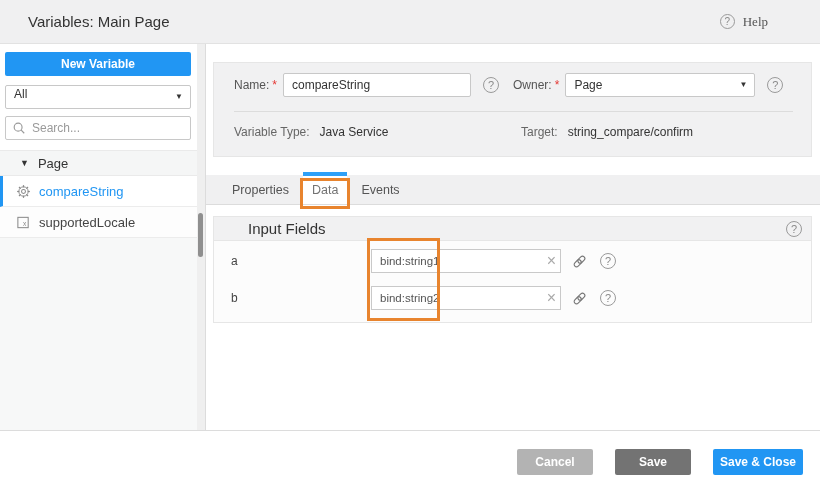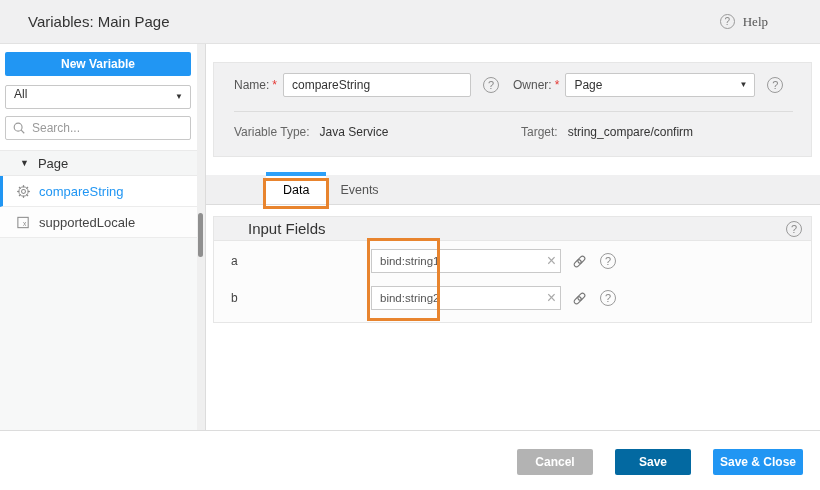--- a/index.html
+++ b/index.html
@@ -81,21 +81,21 @@
   .info-item { display:flex; align-items:center; }
   .info-item.first { width:287px; }
   .i-label { font-size:12px; color:#666; }
   .i-value { font-size:12px; color:#333; margin-left:10px; }
 
   
   .tab-bar { position:absolute; left:0; top:131px; width:614px; height:30px;
     background:#f0f0f1; border-bottom:1px solid #dcdcdc; display:flex; padding-left:12px; }
   .tab { display:flex; align-items:center; padding:0 14px; font-size:12.5px; color:#555;
     cursor:pointer; }
-  .tab.active { position:relative; background:#fff; color:#000000; padding:0 17px;margin-left:48px; }
+  .tab.active { position:relative; background:#fff; color:#737373; padding:0 9px; }
   .tab.active::before { content:""; position:absolute; left:0; right:0; top:-3px; height:4px;
     background:#2da0f8; }
   .tab-annotation { position:absolute; left:-3px; right:-3px; top:3px; bottom:-5px;
     border:3px solid #e8842e; pointer-events:none; z-index:6; }
 
   
   .content { position:absolute; left:0; top:161px; width:614px; height:225px; background:#fff; }
   .if-panel { position:relative; margin:11px 8px 0 7px; width:599px; height:107px;
     background:#fcfcfc; border:1px solid #e6e6e6; }
   .if-header { height:24px; background:#f1f1f2; border-bottom:1px solid #e6e6e6;
@@ -117,21 +117,21 @@
   .bind-annotation { position:absolute; left:153px; top:21px; width:73px; height:83px;
     border:3px solid #e8842e; pointer-events:none; z-index:5; }
 
   
   .footer { position:absolute; left:0; top:430px; width:820px; height:60px; background:#fff;
     border-top:1px solid #dcdcdc; }
   .footer .btn { position:absolute; top:18px; height:26px; border:none; border-radius:2px;
     color:#fff; font-size:12px; font-weight:bold; font-family:"Liberation Sans",sans-serif;
     cursor:pointer; }
   .btn-cancel { right:227px; width:76px; background:#b3b3b3; }
-  .btn-save { right:129px; width:76px; background:#0369a1; }
+  .btn-save { right:129px; width:76px; background:#737373; }
   .btn-save-close { right:17px; width:90px; background:#2196f3; }
 </style>
 </head>
 <body>
 
 <div class="app">
 
   <div class="top-header">
     <div class="page-title">Variables: Main Page</div>
     <div class="help-group">
@@ -223,20 +223,21 @@
           <span class="i-value">Java Service</span>
         </div>
         <div class="info-item">
           <span class="i-label">Target:</span>
           <span class="i-value">string_compare/confirm</span>
         </div>
       </div>
     </div>
 
     <div class="tab-bar">
+      <div class="tab">Properties</div>
       <div class="tab active">
         <span>Data</span>
         <div class="tab-annotation"></div>
       </div>
       <div class="tab">Events</div>
     </div>
 
     <div class="content">
       <div class="if-panel">
         <div class="if-header">

